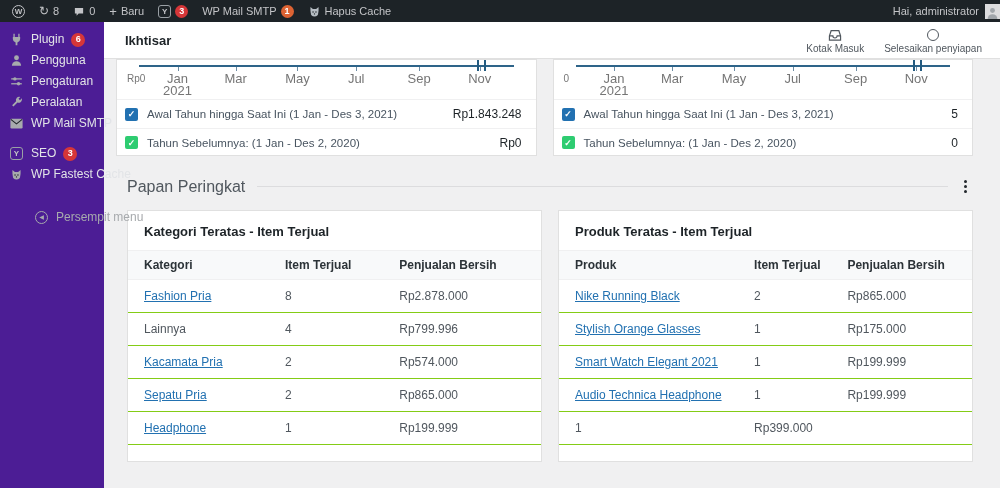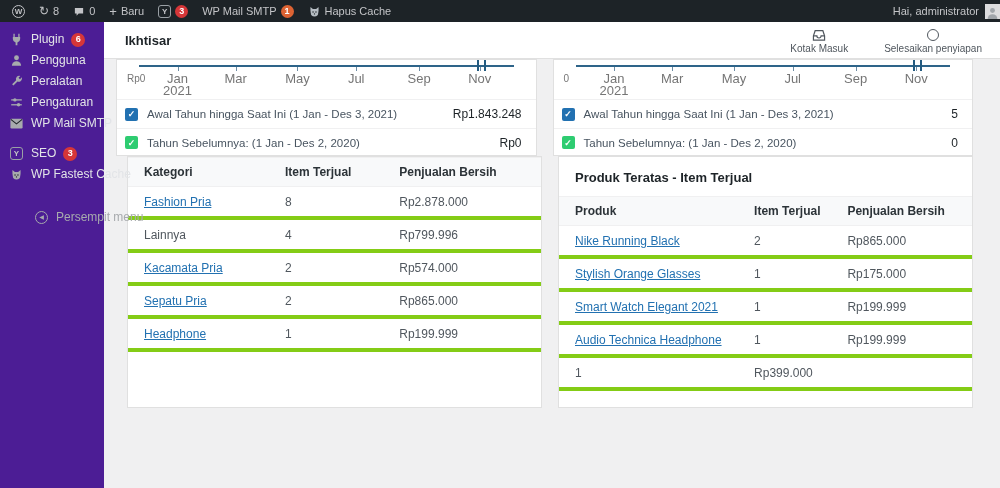--- a/index.html
+++ b/index.html
@@ -33,21 +33,21 @@
   .sb-badge:empty{display:none;}
   .sb-gap-sm{height:9px;}
   .sb-gap-lg{height:22px;}
   .sb-item.muted{color:#a7aaad;padding-left:34px;}
   .collapse-icon{width:13px;height:13px;border:1px solid #a7aaad;border-radius:50%;display:inline-flex;align-items:center;justify-content:center;font-size:6px;color:#a7aaad;}
 
   
   .content{position:absolute;left:104px;top:22px;right:0;bottom:0;background:#f0f0f1;overflow:hidden;}
   .page-header{height:37px;background:#fff;border-bottom:1px solid #e0e0e0;display:flex;align-items:center;padding:0 18px 0 21px;}
   .page-title{font-size:13px;font-weight:bold;color:#1d2327;}
-  .header-actions{margin-left:auto;display:flex;gap:36px;}
+  .header-actions{margin-left:auto;display:flex;gap:20px;}
   .header-action{display:flex;flex-direction:column;align-items:center;gap:2px;font-size:10px;color:#50575e;cursor:pointer;padding-top:2px;}
   .ring-icon{width:12px;height:12px;border:1.5px solid #50575e;border-radius:50%;}
 
   
   .cards-row{display:grid;grid-template-columns:1fr 1fr;gap:16px;margin:0 27px 0 12px;}
   .chart-card{background:#fff;border:1px solid #e0e0e0;height:97px;}
   .chart-zone{height:40px;border-bottom:1px solid #f0f0f1;position:relative;}
   .axis-line{position:absolute;top:5px;left:22px;right:22px;height:2px;background:#2e6489;}
   .tick{position:absolute;top:2px;width:1px;height:4px;background:#6d8ca3;}
   .spike{position:absolute;top:-5px;width:2px;height:11px;background:#245b80;}
@@ -68,21 +68,21 @@
   .section-title{font-size:16px;color:#50575e;white-space:nowrap;}
   .section-line{flex:1;height:1px;background:#dcdcde;}
   .kebab{display:flex;flex-direction:column;gap:2px;padding:3px 4px;cursor:pointer;}
   .kebab i{width:3px;height:3px;border-radius:50%;background:#23282d;display:block;}
 
   
   .tables-row{display:grid;grid-template-columns:1fr 1fr;gap:16px;margin:0 27px 0 23px;}
   .table-card{background:#fff;border:1px solid #e0e0e0;padding-bottom:16px;}
   .table-title{padding:13px 16px 11px;font-size:13px;font-weight:bold;color:#1d2327;}
   .thead{display:grid;padding:7px 16px;background:#f8f9fa;border-top:1px solid #f0f0f1;border-bottom:1px solid #f0f0f1;font-size:12px;font-weight:bold;color:#2c3338;}
-  .trow{display:grid;padding:0 16px;height:33px;align-items:center;border-bottom:4px solid #84cc16;font-size:12px;color:#50575e;}
+  .trow{display:grid;padding:0 16px;height:33px;align-items:center;border-bottom:1px solid #84cc16;font-size:12px;color:#50575e;}
   .cols-a{grid-template-columns:37% 30% 33%;}
   .cols-b{grid-template-columns:47% 24.5% 28.5%;}
   .cell-link{color:#2271b1;text-decoration:underline;cursor:pointer;justify-self:start;}
   .cell-plain{color:#50575e;justify-self:start;}
 </style>
 </head>
 <body>
 
 <div class="admin-bar">
   <div class="ab-left">
@@ -149,35 +149,35 @@
       <svg width="13" height="13" viewBox="0 0 16 16">
           <circle cx="8" cy="4.6" r="3" fill="#a7aaad"></circle>
           <path d="M2.3 14.5a5.7 5.7 0 0 1 11.4 0z" fill="#a7aaad"></path>
         </svg>
     </span>
     <span>Pengguna</span>
   </div>
   <div class="sb-item">
     <span class="sb-icon">
       <svg width="13" height="13" viewBox="0 0 16 16">
-          <path d="M14.7 4.2a4.1 4.1 0 0 1-5.5 3.9L4.3 13 2.6 11.3l4.9-4.9a4.1 4.1 0 0 1 5.2-5.3L10.5 3.3l1.8 1.8 2.2-2.2c.1.4.2.8.2 1.3z" fill="#a7aaad"></path>
-        </svg>
-    </span>
-    <span>Peralatan</span>
-  </div>
-  <div class="sb-item">
-    <span class="sb-icon">
-      <svg width="13" height="13" viewBox="0 0 16 16">
           <rect x="1.5" y="4" width="13" height="1.6" fill="#a7aaad"></rect>
           <rect x="1.5" y="10" width="13" height="1.6" fill="#a7aaad"></rect>
           <circle cx="6" cy="4.8" r="2.1" fill="#a7aaad"></circle>
           <circle cx="10.5" cy="10.8" r="2.1" fill="#a7aaad"></circle>
         </svg>
     </span>
     <span>Pengaturan</span>
+  </div>
+  <div class="sb-item">
+    <span class="sb-icon">
+      <svg width="13" height="13" viewBox="0 0 16 16">
+          <path d="M14.7 4.2a4.1 4.1 0 0 1-5.5 3.9L4.3 13 2.6 11.3l4.9-4.9a4.1 4.1 0 0 1 5.2-5.3L10.5 3.3l1.8 1.8 2.2-2.2c.1.4.2.8.2 1.3z" fill="#a7aaad"></path>
+        </svg>
+    </span>
+    <span>Peralatan</span>
   </div>
   <div class="sb-item">
     <span class="sb-icon">
       <svg width="13" height="11" viewBox="0 0 16 13">
           <rect x="0.5" y="0.5" width="15" height="12" rx="1.5" fill="#a7aaad"></rect>
           <path d="M1 1.5l7 5.5 7-5.5" stroke="#1d2327" stroke-width="1.3" fill="none"></path>
         </svg>
     </span>
     <span>WP Mail SMTP</span>
   </div>
@@ -297,24 +297,34 @@
         <span class="legend-value">5</span>
       </div>
       <div class="legend-row">
         <span class="checkbox green"></span>
         <span class="legend-label">Tahun Sebelumnya: (1 Jan - Des 2, 2020)</span>
         <span class="legend-value">0</span>
       </div>
     </div>
   </div>
 
+  <div class="section-header">
+    <span class="section-title">Papan Peringkat</span>
+    <span class="section-line"></span>
+    <span class="kebab">
+        <i></i>
+        <i></i>
+        <i></i>
+      </span>
+  </div>
 
   <div class="tables-row">
 
     <div class="table-card">
+      <div class="table-title">Kategori Teratas - Item Terjual</div>
       <div class="thead cols-a">
         <span>Kategori</span>
         <span>Item Terjual</span>
         <span>Penjualan Bersih</span>
       </div>
       <div class="trow cols-a">
         <a class="cell-link">Fashion Pria</a>
         <span>8</span>
         <span>Rp2.878.000</span>
       </div>

